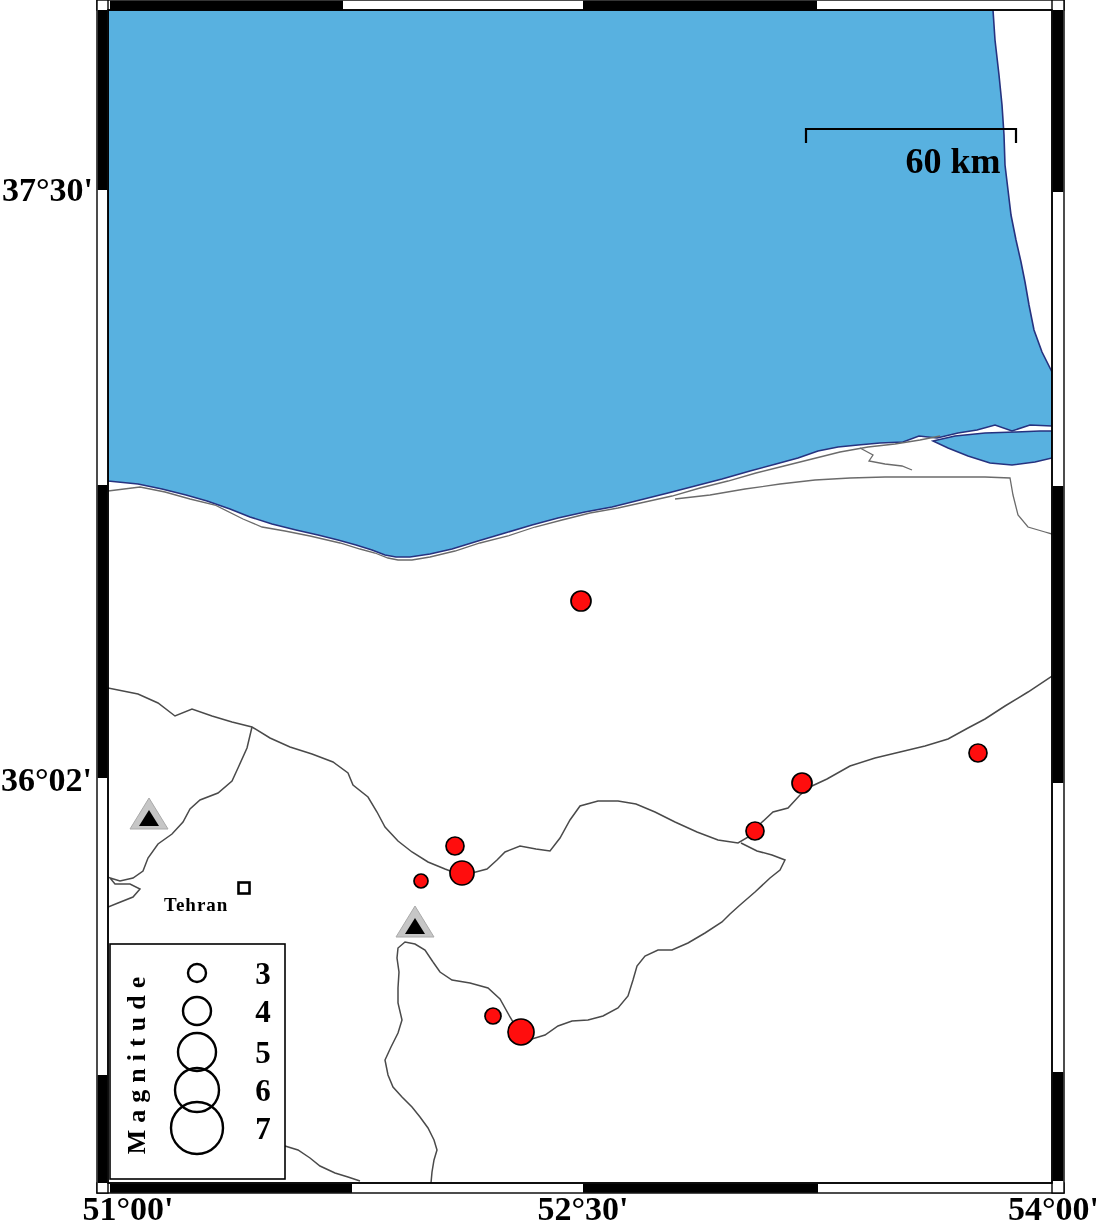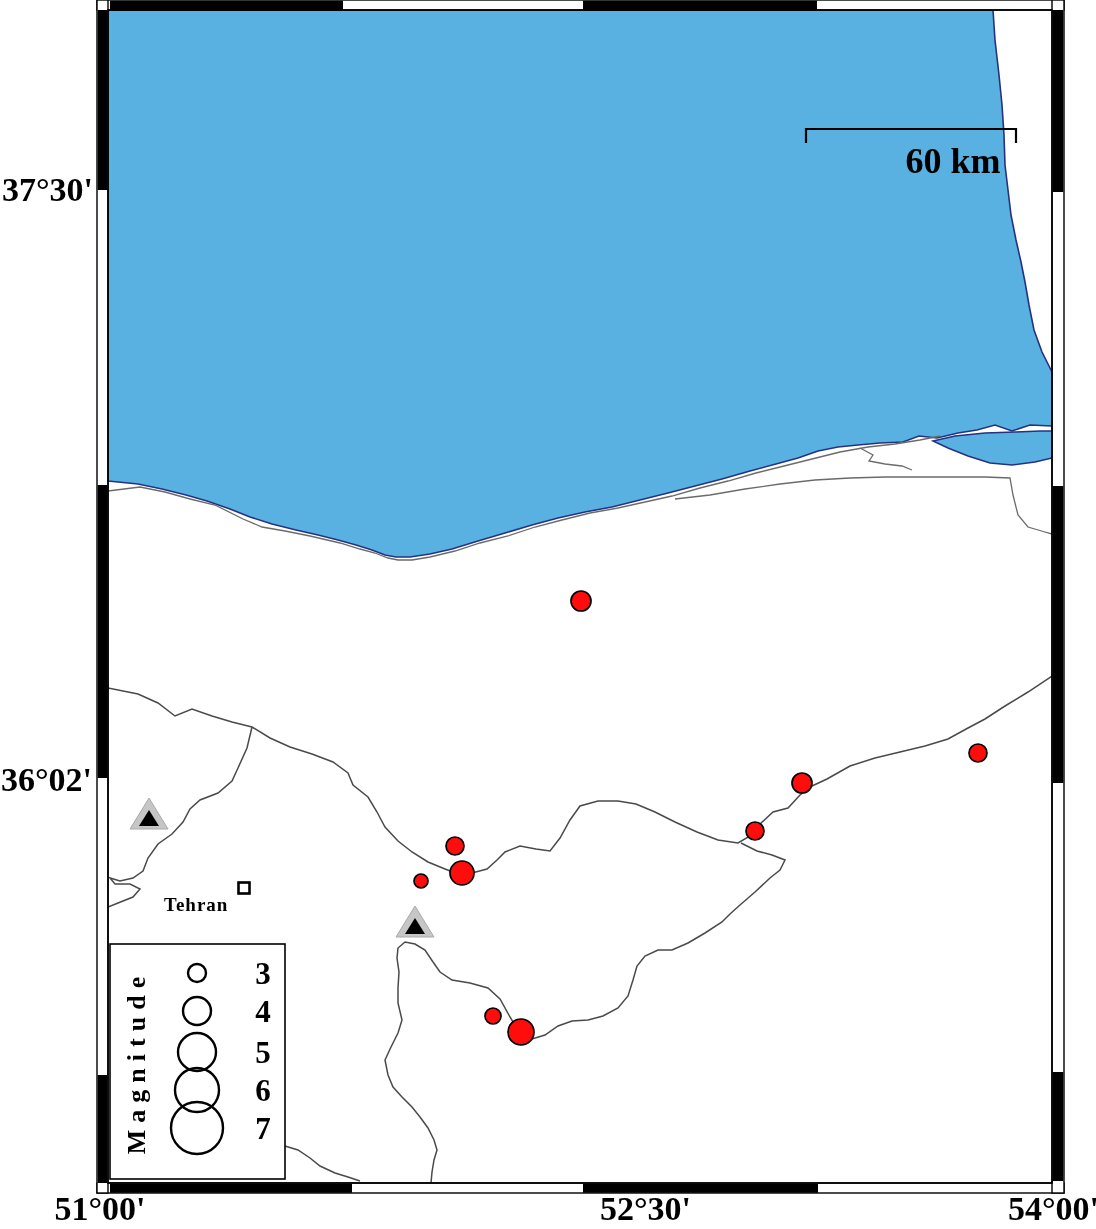--- a/index.html
+++ b/index.html
@@ -5,22 +5,22 @@
   html,body{margin:0;padding:0;background:#ffffff;}
   .stage{
     position:relative;width:1096px;height:1229px;background:#ffffff;overflow:hidden;
     font-family:"Liberation Serif","DejaVu Serif",serif;
   }
   .stage svg{position:absolute;left:0;top:0;}
   .maplabel{position:absolute;color:#000;font-weight:bold;white-space:nowrap;}
   .axis-label{font-size:34px;}
   .lat0{left:2px;top:171px;width:94px;}
   .lat1{left:0px;top:761px;width:92px;text-align:right;}
-  .lon0{left:20px;top:1190px;width:160px;text-align:center;}
-  .lon1{left:531px;top:1190px;width:160px;text-align:right;}
+  .lon0{left:48px;top:1190px;width:160px;text-align:center;}
+  .lon1{left:503px;top:1190px;width:160px;text-align:center;}
   .lon2{left:972px;top:1190px;width:160px;text-align:left;padding-left:36px;box-sizing:border-box;}
   .scalebar-label{left:873px;top:140px;width:160px;text-align:center;font-size:36px;}
   .city-label{left:164px;top:894px;width:160px;text-align:left;font-size:19px;letter-spacing:1px;}
   .legend-title{
     left:17px;top:1047px;width:240px;height:30px;text-align:center;
     font-size:26px;letter-spacing:7px;
     transform:rotate(-90deg);transform-origin:50% 50%;
   }
   .legend-num{position:absolute;left:238px;width:50px;text-align:center;font-size:31px;font-weight:bold;color:#000;}
 </style>

